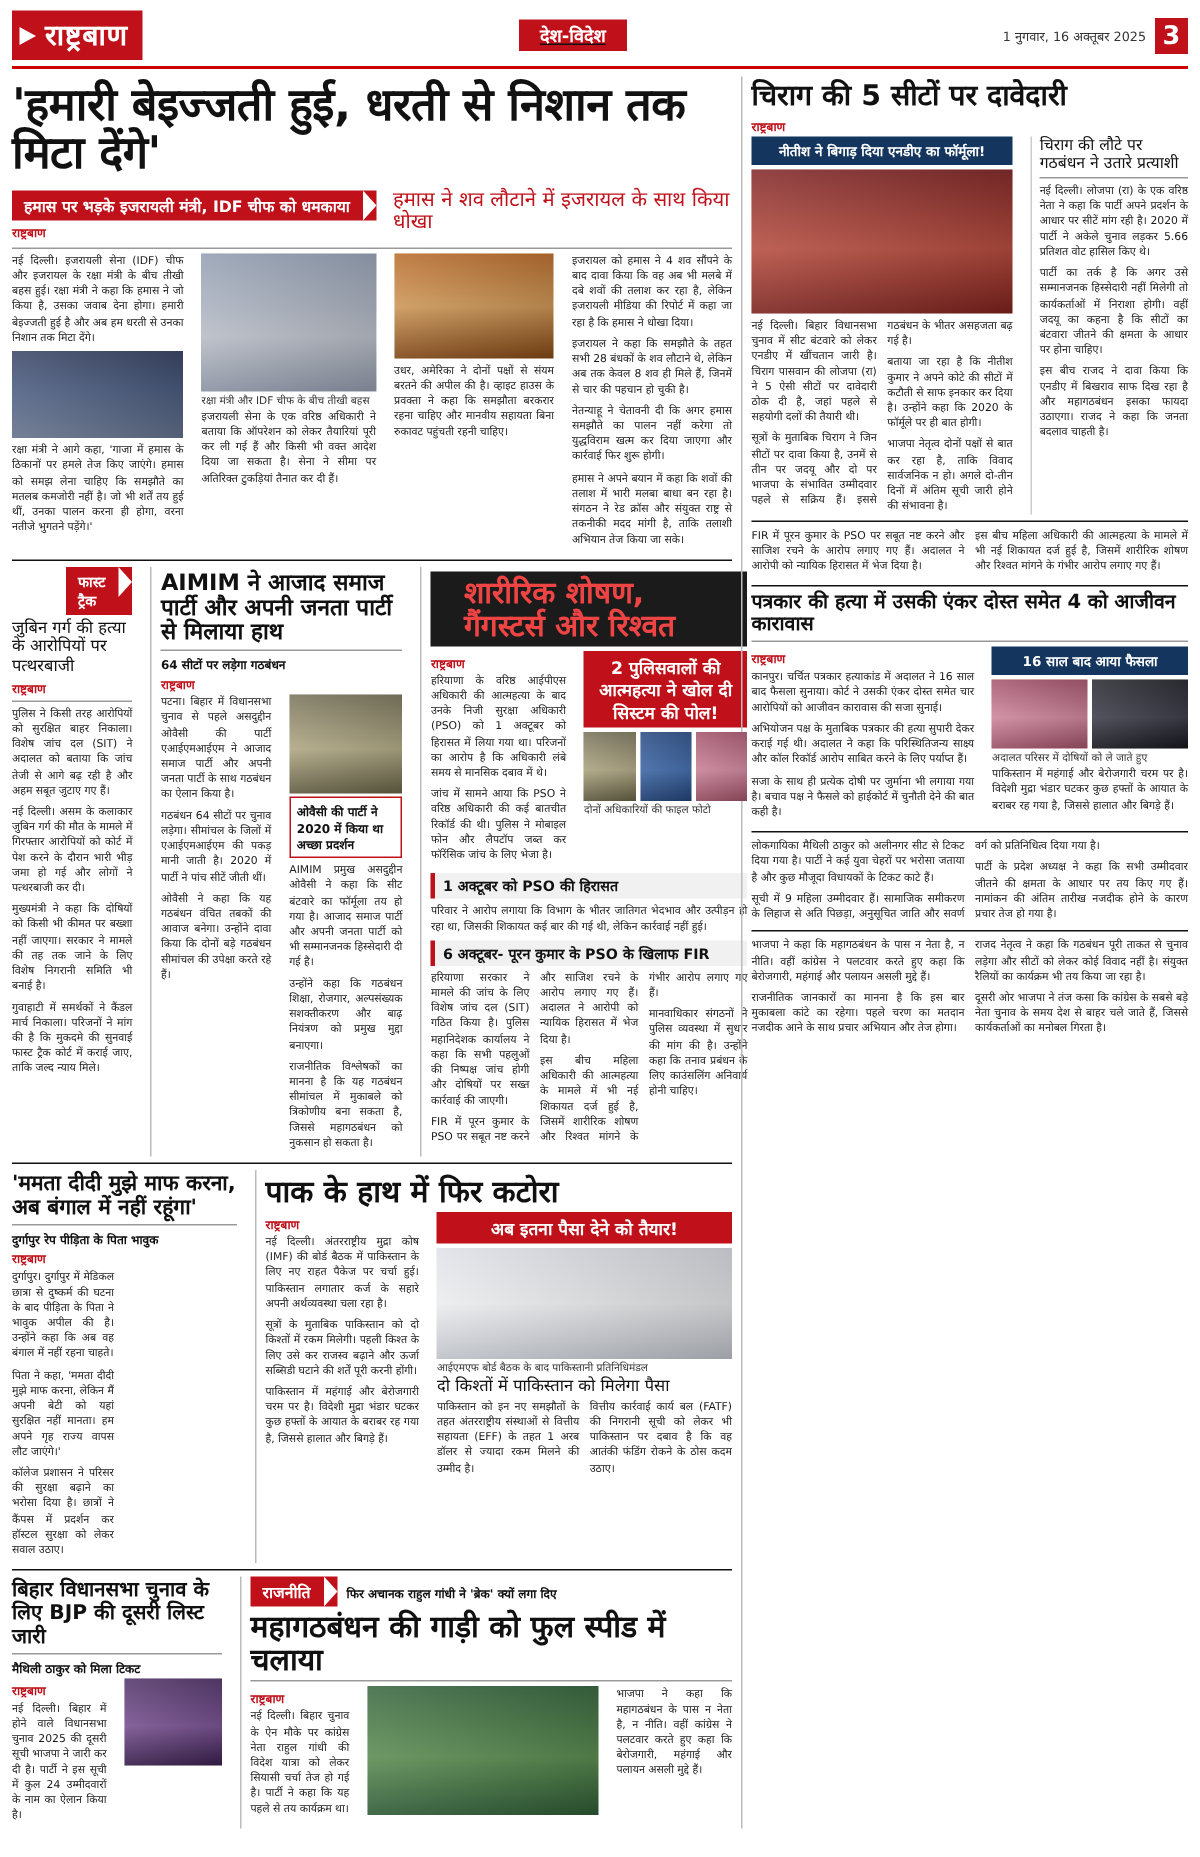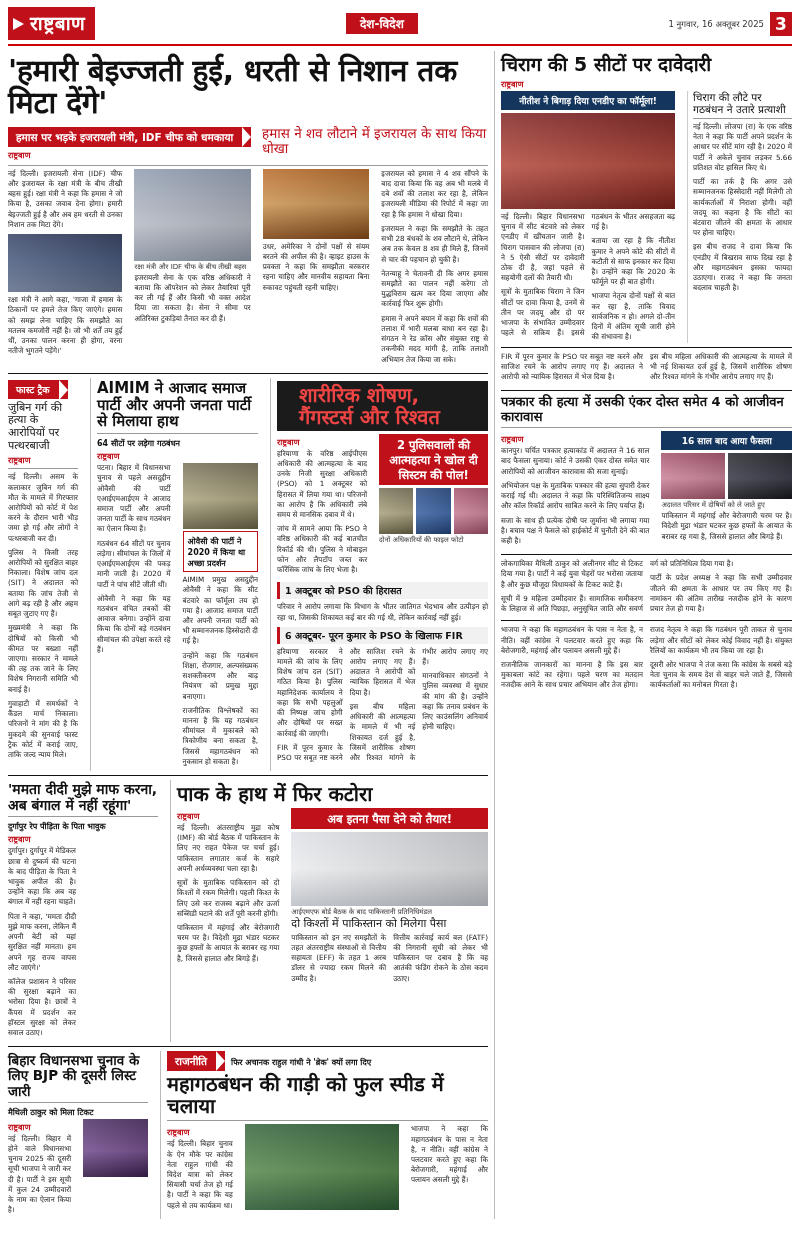--- a/index.html
+++ b/index.html
@@ -18,21 +18,21 @@
     border-bottom:2px solid #c00; padding-bottom:3px; height:40px; }
   .logo-wrap { display:flex; align-items:center; gap:4px; }
   .logo-box { background:#c0101a; color:#fff; font-weight:bold; font-size:19px;
     padding:3px 10px 4px 22px; position:relative; letter-spacing:0.5px;
     font-family:"DejaVu Sans", sans-serif; }
   .logo-box:before{
     content:""; position:absolute; left:5px; top:50%; transform:translateY(-50%);
     width:0;height:0;border-left:11px solid #fff; border-top:6px solid transparent;
     border-bottom:6px solid transparent;
   }
-  .mast-center { display:flex; flex-direction:column; align-items:center; gap:2px; }
+  .mast-center { display:flex; flex-direction:column; align-items:center; gap:2px;text-decoration:underline; }
   .section-tag { background:#c0101a; color:#fff; font-size:12px; font-weight:bold;
     padding:2px 14px; }
   .mast-right { display:flex; align-items:center; gap:6px; }
   .mast-date { font-size:8.5px; color:#333; }
   .page-num { background:#c0101a; color:#fff; font-weight:bold; font-size:17px;
     width:22px; height:24px; display:flex; align-items:center; justify-content:center;}
 
   
   .body-grid { display:flex; gap:6px; margin-top:5px; }
   .col-left { width:480px; }
@@ -148,26 +148,26 @@
             <p class="body">हमास ने अपने बयान में कहा कि शवों की तलाश में भारी मलबा बाधा बन रहा है। संगठन ने रेड क्रॉस और संयुक्त राष्ट्र से तकनीकी मदद मांगी है, ताकि तलाशी अभियान तेज किया जा सके।</p>
           </div>
         </div>
       </div>
 
       <div class="rule"></div>
 
       <div class="flexrow">
 
         <div style="width:82px;">
-          <div class="kicker-bar arrow" style="font-size:9.5px;">फास्ट ट्रैक</div>
+          <div class="kicker-bar arrow" style="font-size:9.5px;margin-left:36px;">फास्ट ट्रैक</div>
           <div class="sub-hd" style="font-size:11px; margin-top:3px;">जुबिन गर्ग की हत्या के आरोपियों पर पत्थरबाजी</div>
           <div class="byline">राष्ट्रबाण</div>
           <div class="rule-thin"></div>
+          <p class="body">पुलिस ने किसी तरह आरोपियों को सुरक्षित बाहर निकाला। विशेष जांच दल (SIT) ने अदालत को बताया कि जांच तेजी से आगे बढ़ रही है और अहम सबूत जुटाए गए हैं।</p>
           <p class="body">नई दिल्ली। असम के कलाकार जुबिन गर्ग की मौत के मामले में गिरफ्तार आरोपियों को कोर्ट में पेश करने के दौरान भारी भीड़ जमा हो गई और लोगों ने पत्थरबाजी कर दी।</p>
-          <p class="body">पुलिस ने किसी तरह आरोपियों को सुरक्षित बाहर निकाला। विशेष जांच दल (SIT) ने अदालत को बताया कि जांच तेजी से आगे बढ़ रही है और अहम सबूत जुटाए गए हैं।</p>
           <p class="body">मुख्यमंत्री ने कहा कि दोषियों को किसी भी कीमत पर बख्शा नहीं जाएगा। सरकार ने मामले की तह तक जाने के लिए विशेष निगरानी समिति भी बनाई है।</p>
           <p class="body">गुवाहाटी में समर्थकों ने कैंडल मार्च निकाला। परिजनों ने मांग की है कि मुकदमे की सुनवाई फास्ट ट्रैक कोर्ट में कराई जाए, ताकि जल्द न्याय मिले।</p>
         </div>
 
         <div style="width:168px; margin-left:6px; border-left:1px solid #bbb; padding-left:6px;">
           <div class="h3">AIMIM ने आजाद समाज पार्टी और अपनी जनता पार्टी से मिलाया हाथ</div>
           <div class="rule-thin"></div>
           <div class="smallcaps">64 सीटों पर लड़ेगा गठबंधन</div>
           <div class="byline">राष्ट्रबाण</div>
           <div class="flexrow" style="margin-top:2px;">

